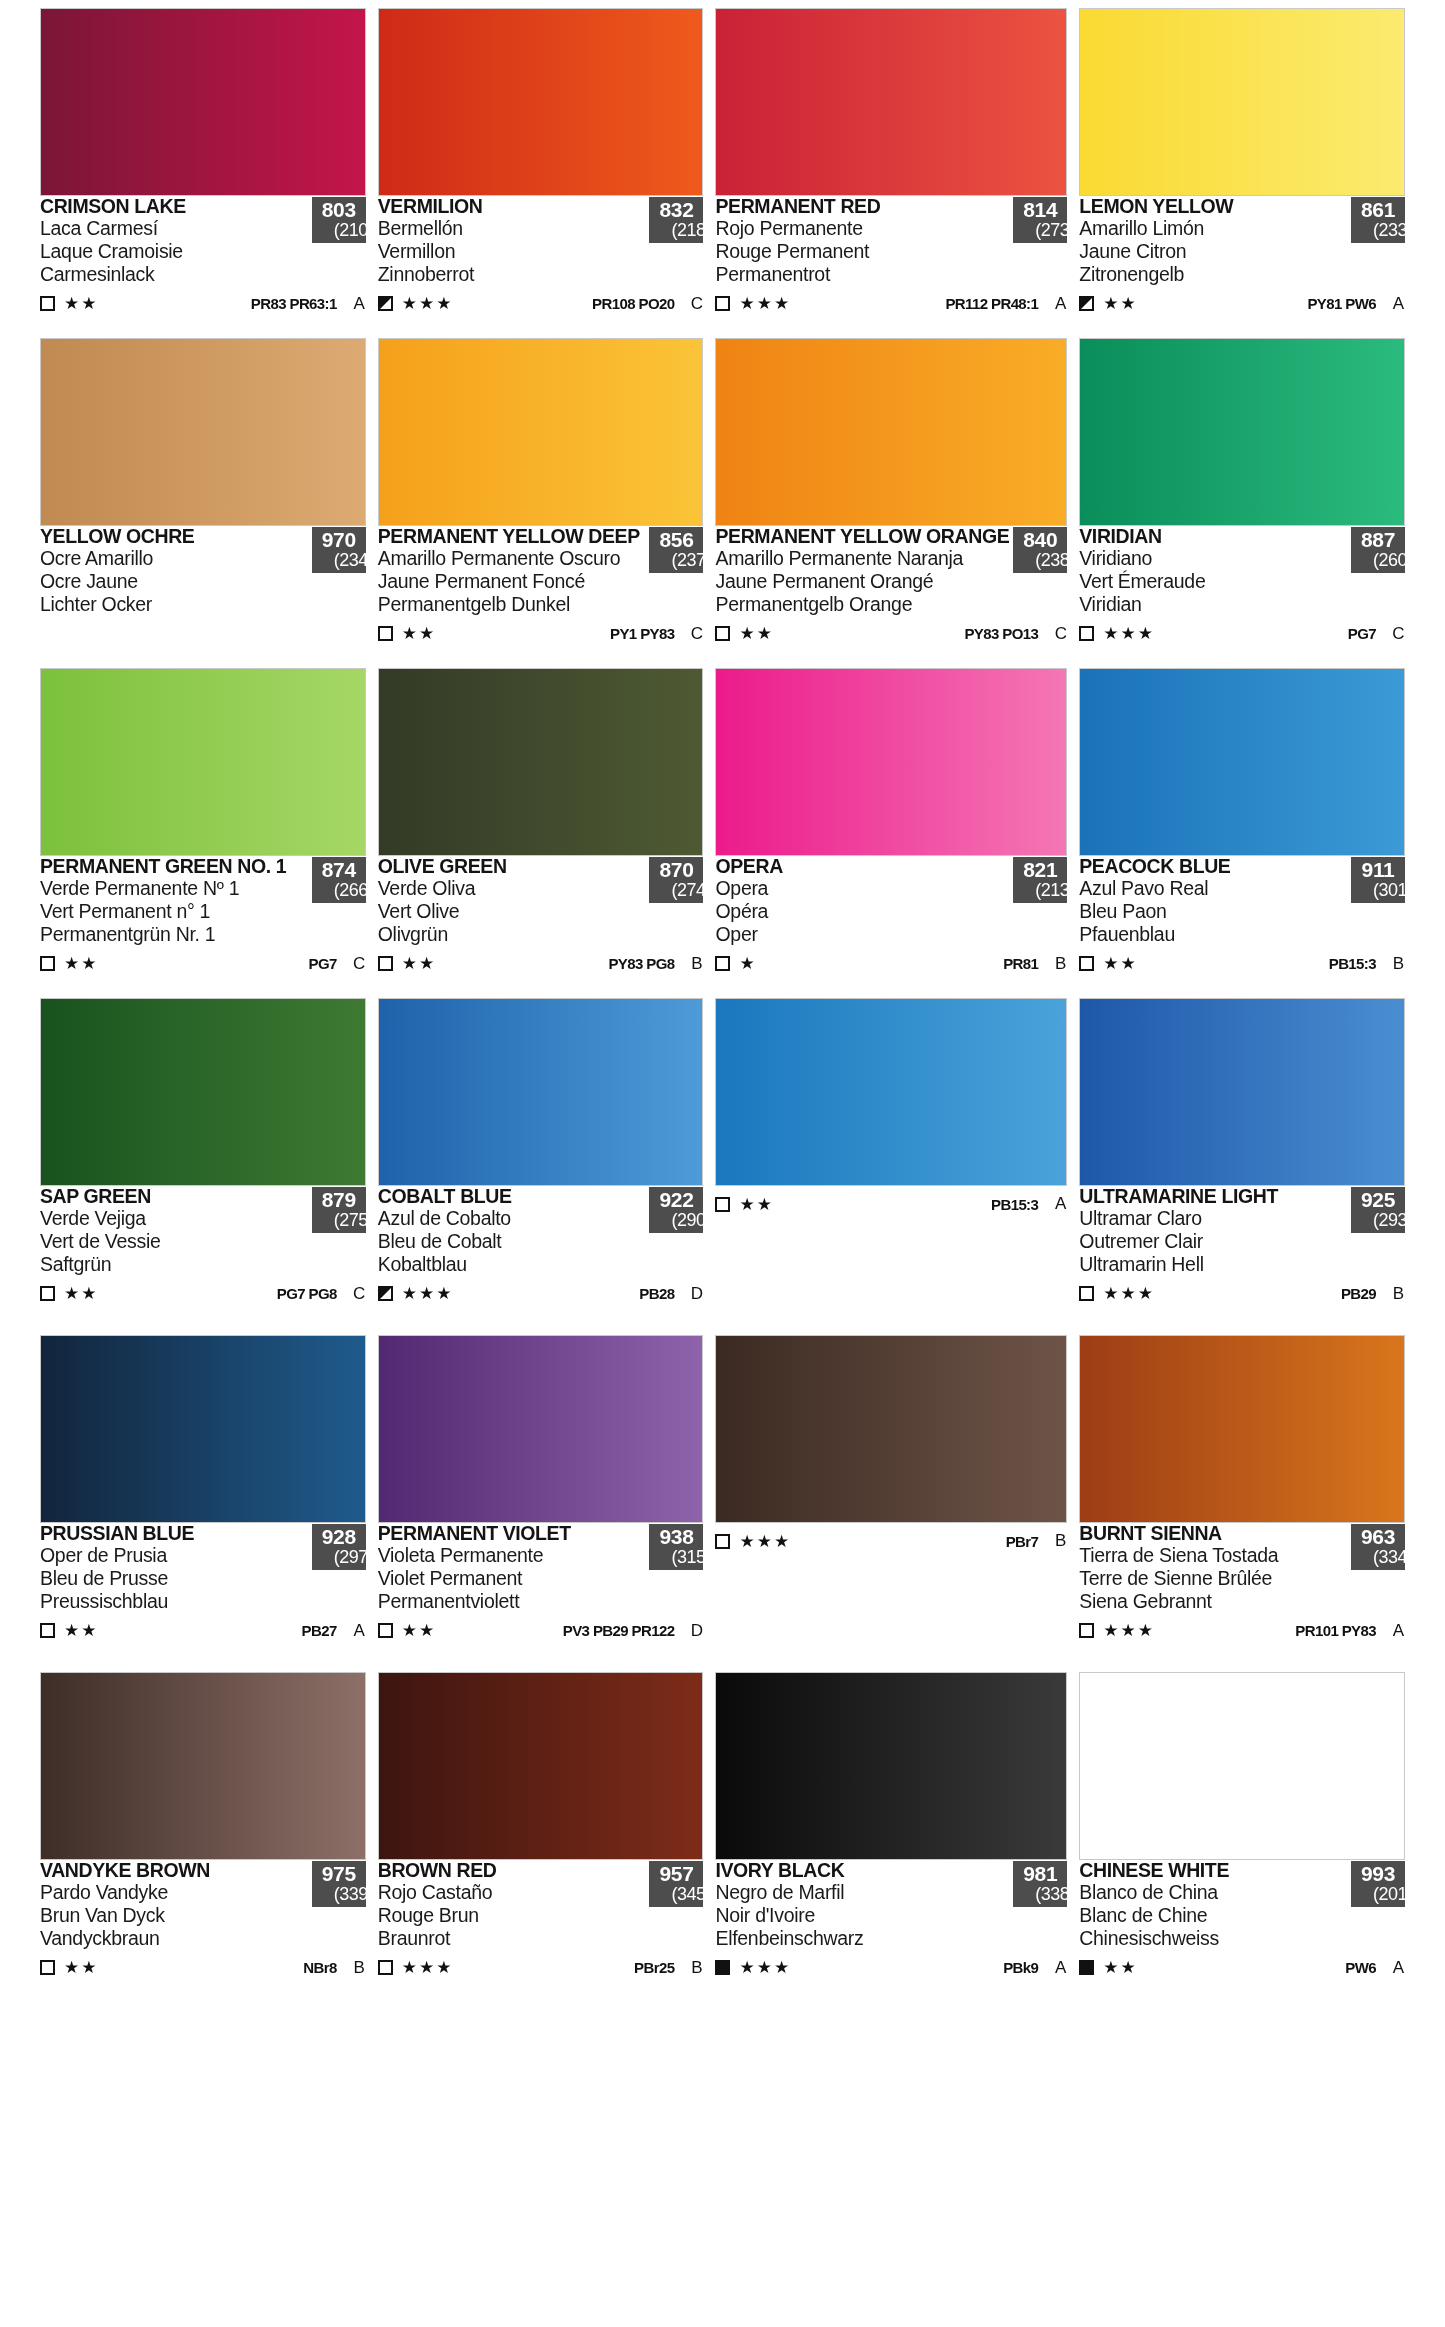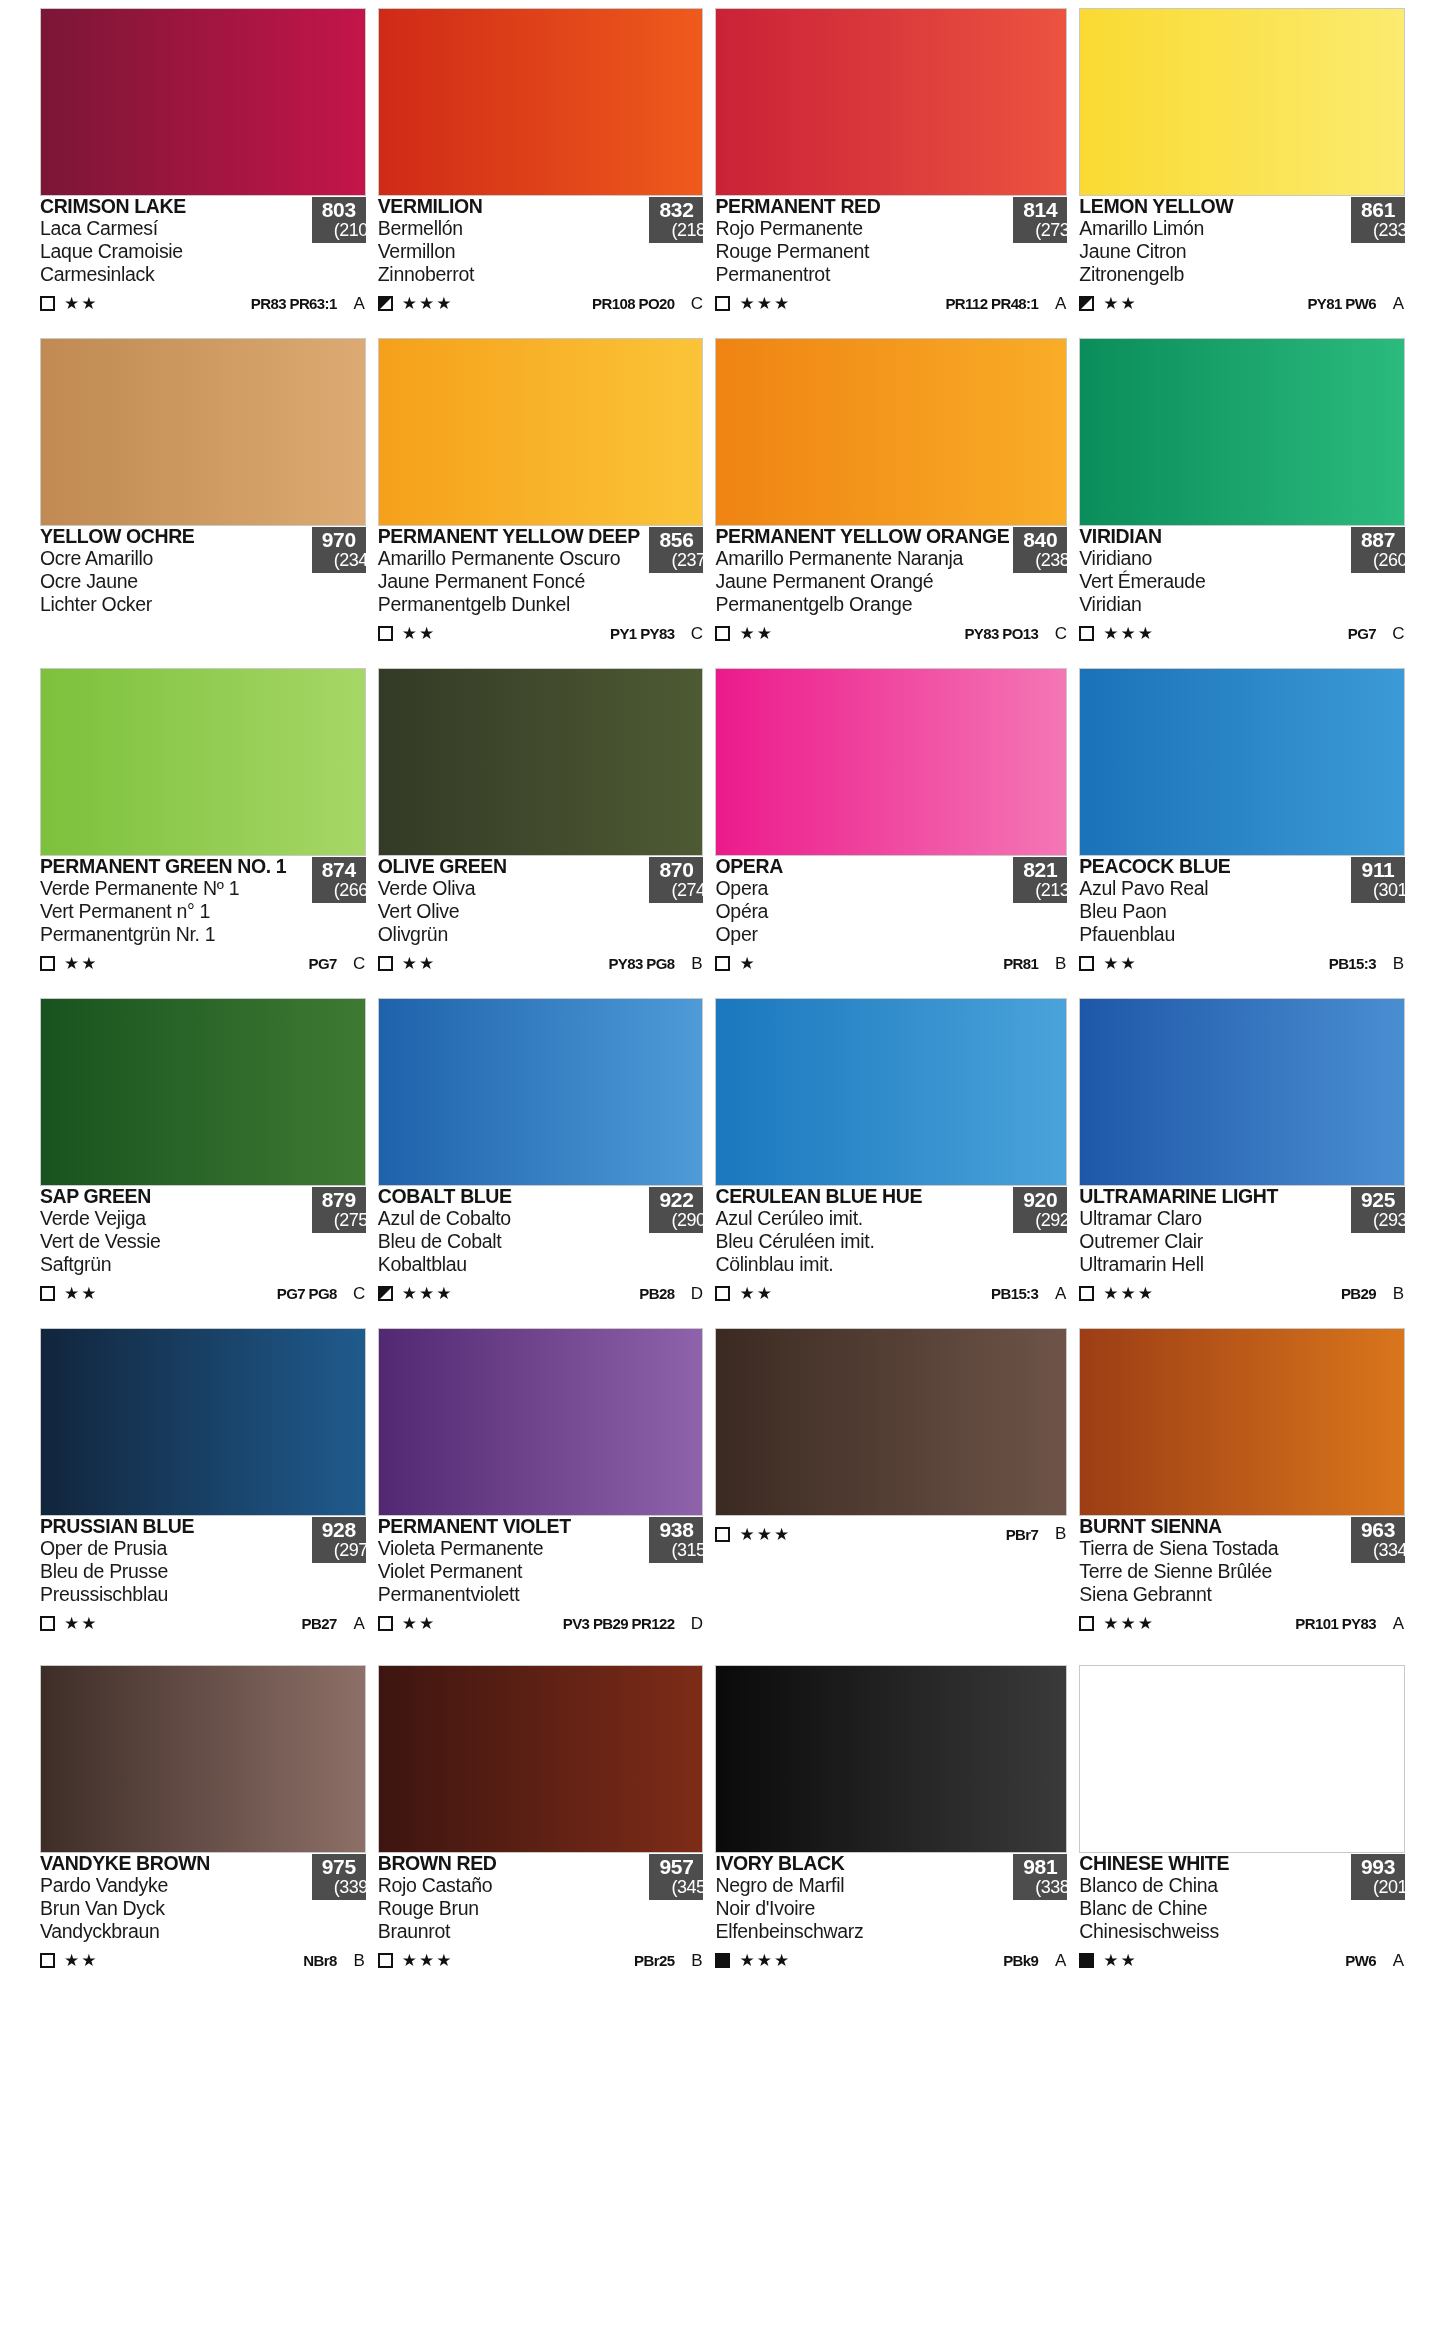--- a/index.html
+++ b/index.html
@@ -505,32 +505,20 @@
           <span class="pig-wrap">
             <span class="pigments">PB28</span>
             <span class="series">D</span>
           </span>
         </div>
       </div>
     </div>
     <div class="swatch-cell">
       <div class="color-block" style="background: linear-gradient(90deg, rgb(27, 119, 190) 0%, rgb(74, 163, 218) 100%);"></div>
       <div class="info">
-        <div class="name-row">
-          <div class="names">
-            <div class="name-en">CERULEAN BLUE HUE</div>
-            <div class="name-other">Azul Cerúleo imit.</div>
-            <div class="name-other">Bleu Céruléen imit.</div>
-            <div class="name-other">Cölinblau imit.</div>
-          </div>
-          <div class="code-badge">
-            <span class="code-main">920</span>
-            <span class="code-alt">(292)</span>
-          </div>
-        </div>
         <div class="rating-row">
           <span class="opacity-box "></span>
           <span class="stars">★★</span>
           <span class="pig-wrap">
             <span class="pigments">PB15:3</span>
             <span class="series">A</span>
           </span>
         </div>
       </div>
     </div>

